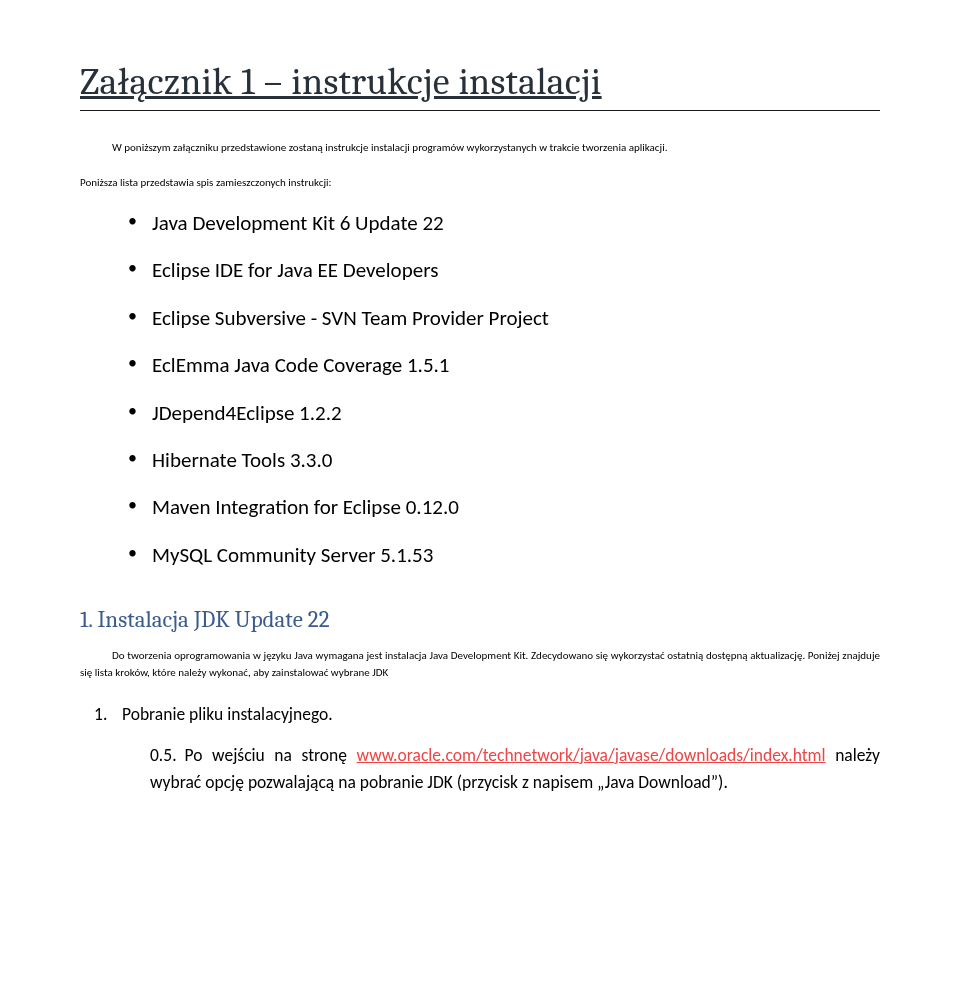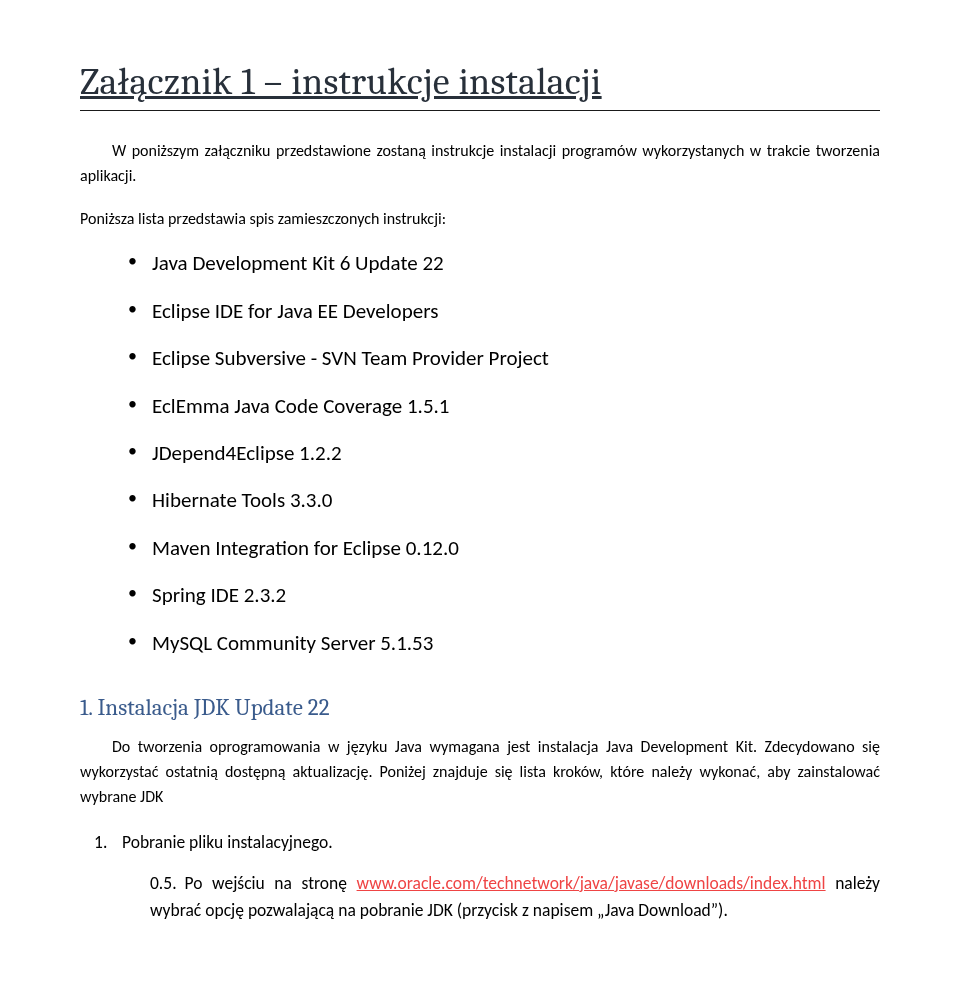--- a/index.html
+++ b/index.html
@@ -19,21 +19,21 @@
     margin: 0 0 6px 0;
     letter-spacing: 0.2px;
     text-decoration: underline;
   }
   .rule {
     border: none;
     border-top: 1px solid #1a1a1a;
     margin: 0 0 28px 0;
   }
   .para {
-    font-size: 16px;
+    font-size: 11px;
     line-height: 1.55;
     margin: 12px 0 18px 0;
     text-align: justify;
     text-indent: 32px;
   }
   .para.no-indent {
     text-indent: 0;
   }
   ul.bullets {
     list-style: none;
@@ -106,21 +106,20 @@
 <p class="para no-indent">Poniższa lista przedstawia spis zamieszczonych instrukcji:</p>
 
 <ul class="bullets">
   <li>Java Development Kit 6 Update 22</li>
   <li>Eclipse IDE for Java EE Developers</li>
   <li>Eclipse Subversive - SVN Team Provider Project</li>
   <li>EclEmma Java Code Coverage 1.5.1</li>
   <li>JDepend4Eclipse 1.2.2</li>
   <li>Hibernate Tools 3.3.0</li>
   <li>Maven Integration for Eclipse 0.12.0</li>
-  <li>Spring IDE 2.3.2</li>
   <li>MySQL Community Server  5.1.53</li>
 </ul>
 
 <h2>1.  Instalacja JDK Update 22</h2>
 
 <p class="para">Do tworzenia oprogramowania w języku Java wymagana jest instalacja Java Development Kit. Zdecydowano się wykorzystać ostatnią dostępną aktualizację. Poniżej znajduje się lista kroków, które należy wykonać, aby zainstalować wybrane JDK</p>
 
 <ol class="steps">
   <li>
     <span>Pobranie pliku instalacyjnego.</span>

